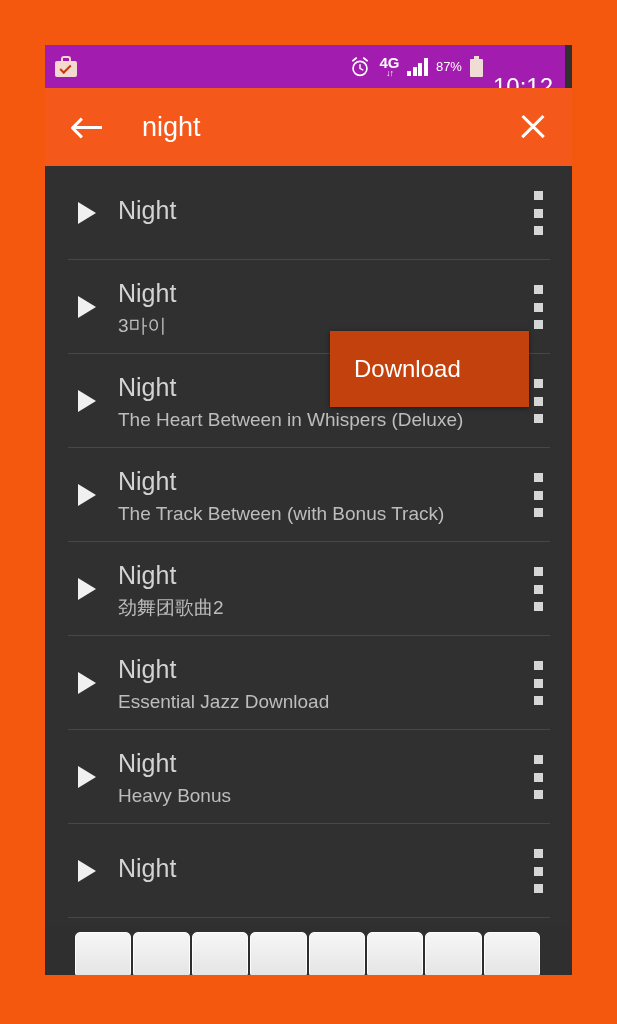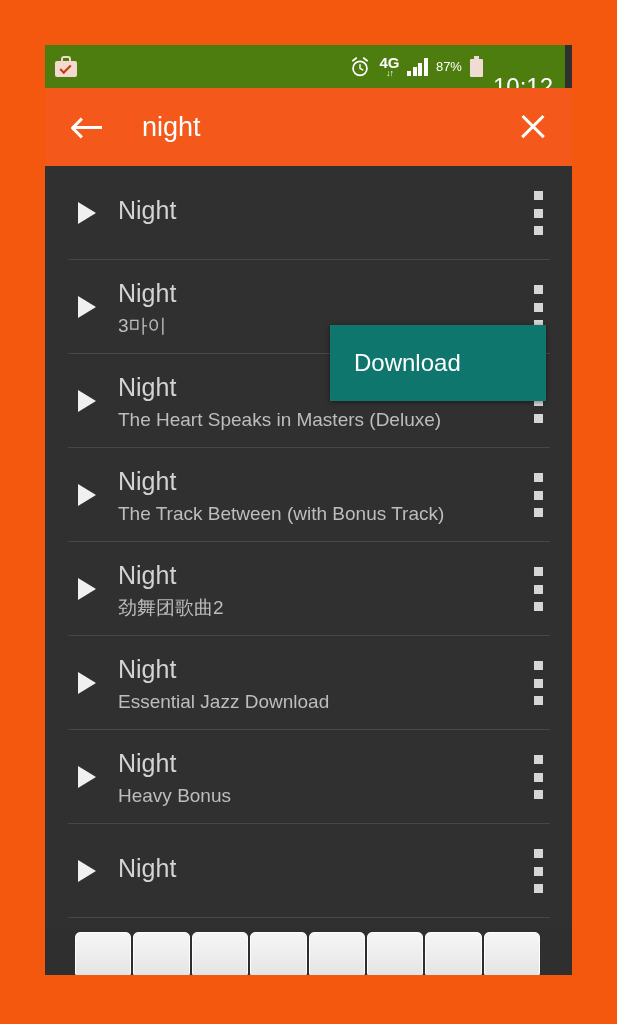--- a/index.html
+++ b/index.html
@@ -25,21 +25,21 @@
     background: #303030;
     overflow: hidden;
   }
 
   
   #status-bar {
     position: absolute;
     left: 0; top: 0;
     width: 520px;
     height: 43px;
-    background: #4d7c0f;
+    background: #a21caf;
     display: flex;
     align-items: center;
     box-sizing: border-box;
     padding: 0 12px 0 10px;
   }
   .status-left {
     display: flex;
     align-items: center;
   }
   .status-right {
@@ -246,24 +246,24 @@
   .overflow-menu i {
     display: block;
     width: 9px; height: 9px;
     background: #d6d6d6;
   }
 
   
   #download-popup {
     position: absolute;
     left: 285px;
-    top: 280px;
-    width: 216px;
+    top: 286px;
+    width: 199px;
     height: 76px;
-    background: #0f766e;
+    background: #c2410c;
     box-shadow: 0 1px 5px rgba(0,0,0,0.45);
     display: flex;
     align-items: center;
     z-index: 20;
   }
   #download-popup .label {
     color: #fff;
     font-size: 24px;
     padding-left: 24px;
   }
@@ -369,21 +369,21 @@
           <i></i>
           <i></i>
           <i></i>
         </div>
       <span class="divider"></span>
     </div>
 
     <div class="result-row">
       <span class="play-icon"></span>
       <div class="row-title">Night</div>
-      <div class="row-subtitle">The Heart Speaks in Masters (Deluxe)</div>
+      <div class="row-subtitle">The Heart Between in Whispers (Deluxe)</div>
       <div class="overflow-menu">
           <i></i>
           <i></i>
           <i></i>
         </div>
       <span class="divider"></span>
     </div>
 
     <div class="result-row">
       <span class="play-icon"></span>

